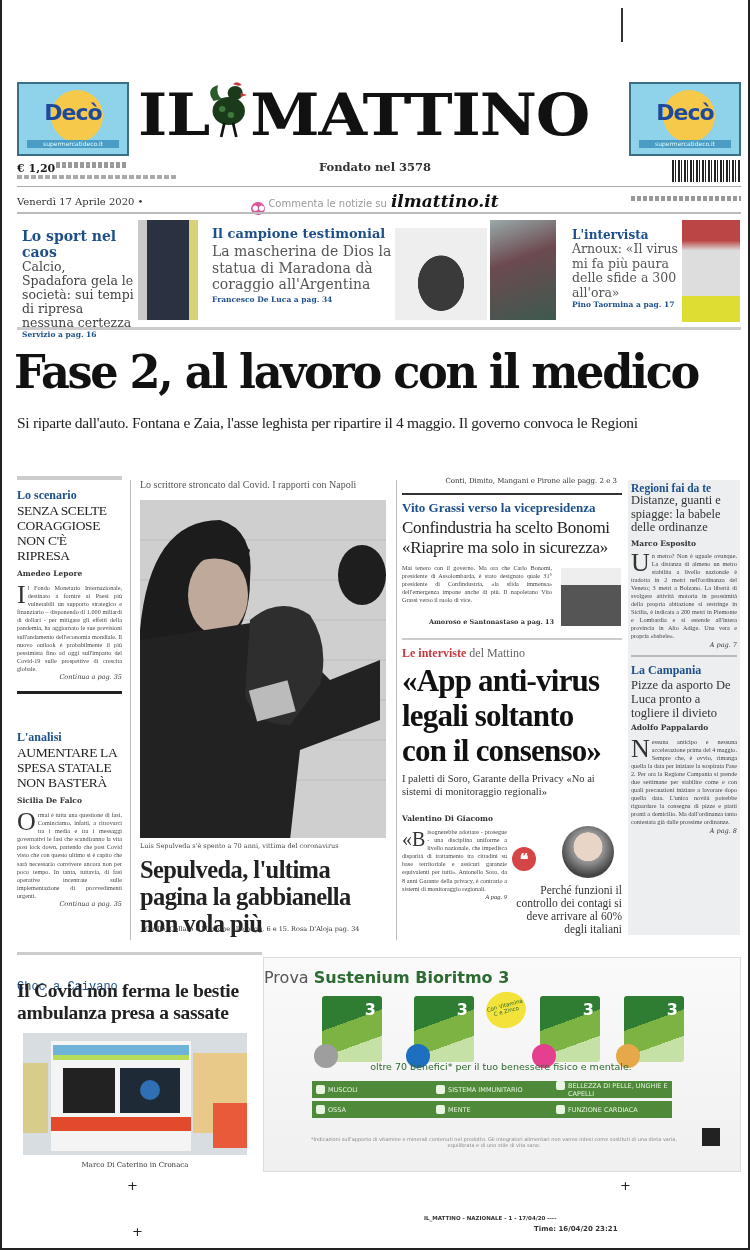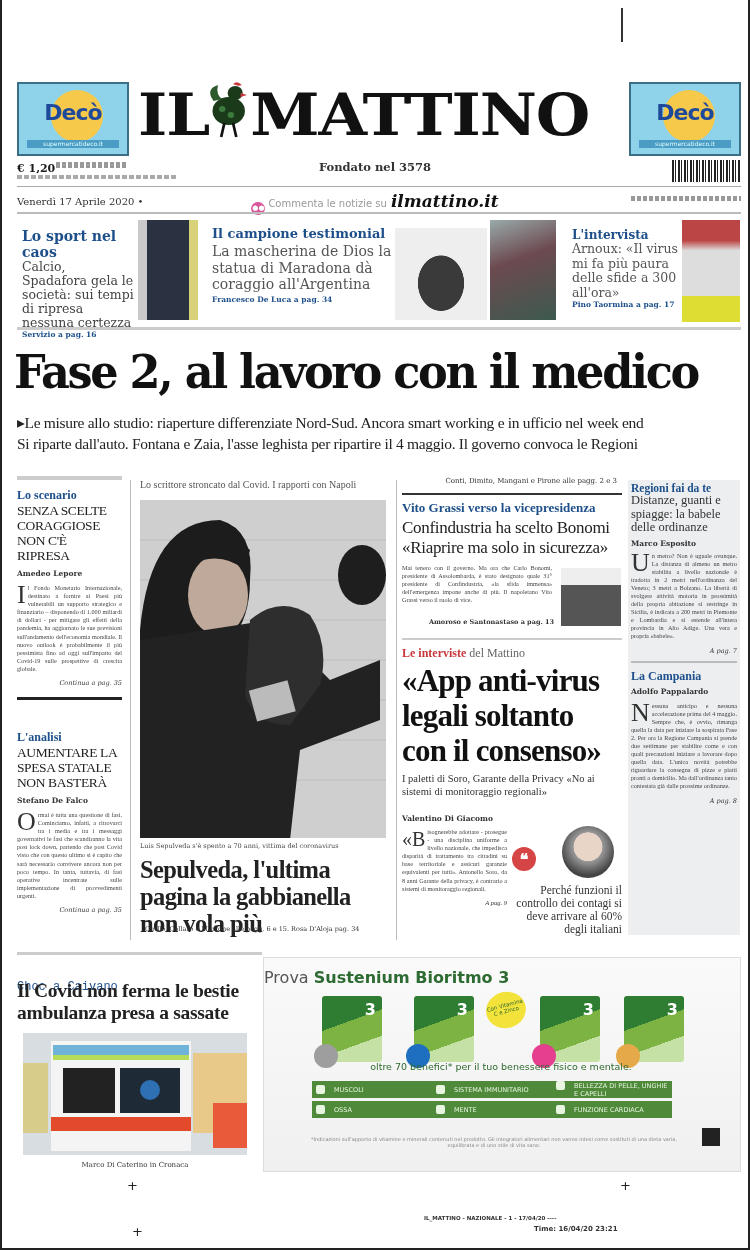--- a/index.html
+++ b/index.html
@@ -35,21 +35,21 @@
 .subhead{left:17px;top:412px;width:730px;font-family:"Liberation Serif",serif;font-size:15.5px;line-height:21px;color:#222;white-space:nowrap;letter-spacing:-0.3px}
 
 .col-l{left:17px;top:484px;width:105px}
 .grayrule{height:4px;background:#ccc}
 .blackrule{height:3px;background:#222}
 .k-blue{font-size:12px;color:#1d4f8a;font-weight:bold;font-family:"Liberation Serif",serif}
 .caps-h{font-family:"Liberation Serif",serif;font-size:13.5px;line-height:15px;color:#222;letter-spacing:-0.4px}
 .auth{font-size:7.5px;font-weight:bold;color:#333;margin:6px 0 6px}
 .body-txt{font-size:6.2px;line-height:8.1px;color:#444;text-align:justify;font-family:"Liberation Serif",serif}
 .dropcap{float:left;font-size:26px;line-height:22px;margin-right:2px;color:#333}
-.cont{font-size:6.5px;text-align:right;color:#333;font-style:italic;margin-top:6px}
+.cont{font-size:6.5px;text-align:right;color:#333;font-style:italic;margin-top:0}
 .vrule{width:1px;background:#bbb}
 
 .c-cap-top{left:140px;top:479px;width:250px;font-size:10px;color:#555;font-family:"Liberation Serif",serif;white-space:nowrap}
 .main-photo{left:140px;top:500px;width:246px;height:338px;background:linear-gradient(90deg,#2b2b2b 0%,#3a3a3a 45%,#bdbdbd 60%,#d6d6d6 100%)}
 .c-caption{left:140px;top:842px;font-size:6.5px;color:#444;white-space:nowrap}
 .c-head{left:140px;top:856px;width:250px;font-family:"Liberation Serif",serif;font-size:24.5px;line-height:27px;color:#222;letter-spacing:-0.6px}
 .c-credits{left:145px;top:925px;font-size:6.5px;color:#333;white-space:nowrap}
 
 .rc{left:402px;width:218px}
 .rc-credits{top:477px;font-size:7px;color:#333;text-align:right;width:215px}
@@ -74,21 +74,21 @@
 .amb{left:23px;top:1033px;width:224px;height:122px;background:#cfe3ee;overflow:hidden}
 .amb-cap{left:0;width:270px;top:1161px;text-align:center;font-size:7px;color:#333}
 .ad{left:263px;top:957px;width:478px;height:215px;background:linear-gradient(180deg,#fafafa,#f0f0f0);border:1px solid #ddd}
 .ad-title{left:0;width:478px;top:10px;text-align:left;font-family:"DejaVu Sans",sans-serif;font-size:16px;color:#555}
 .ad-title b{color:#2d6b32}
 .pack{width:60px;height:66px;background:linear-gradient(160deg,#2e7d32 0 40%,#7cb342 40% 70%,#c5e1a5 70%);border-radius:3px}
 .pack .num{position:absolute;right:6px;top:4px;color:#fff;font-family:"DejaVu Sans",sans-serif;font-weight:bold;font-size:16px}
 .pack .disc{position:absolute;left:-8px;bottom:-6px;width:24px;height:24px;border-radius:50%}
 .ad-tag{left:47px;top:103px;width:380px;text-align:center;font-size:9.5px;color:#2e6b2e;font-family:"DejaVu Sans",sans-serif}
 .ad-bar{left:48px;width:360px;height:17px;background:#4f8a3a;color:#e8f5e0;font-size:6.5px;font-family:"DejaVu Sans",sans-serif;display:flex;align-items:center}
-.ad-bar span{flex:1;padding-left:22px;position:relative}
+.ad-bar span{flex:1;padding-left:16px;position:relative}
 .ad-bar span::before{content:"";position:absolute;left:4px;top:-1px;width:9px;height:9px;background:#e8f5e0;border-radius:2px}
 .ad-fine{left:40px;top:178px;width:380px;text-align:center;font-size:5px;color:#888;font-family:"DejaVu Sans",sans-serif}
 .ad-logo{left:438px;top:170px;width:18px;height:18px;background:#222}
 .plus{font-family:"DejaVu Sans",sans-serif;font-size:13px;color:#222}
 .footer-code{left:424px;top:1215px;font-size:5.5px;color:#333;font-family:"DejaVu Sans",sans-serif;font-weight:bold}
 .footer-time{left:534px;top:1225px;font-size:7px;color:#333;font-family:"DejaVu Sans",sans-serif;font-weight:bold}
 </style>
 </head>
 <body>
 
@@ -153,37 +153,36 @@
   <div class="kicker" style="font-size:12px">L'intervista</div>
   <div class="teaser-h" style="font-size:12.5px;line-height:14.5px;color:#555">Arnoux: «Il virus mi fa più paura delle sfide a 300 all'ora»</div>
   <div class="byline-s">Pino Taormina a pag. 17</div>
 </div>
 <div class="abs photo" style="left:682px;top:220px;width:58px;height:102px;background:linear-gradient(180deg,#b44 0 20%,#ddd 30% 75%,#dd3 75%)"></div>
 
 <div class="abs rule" style="left:17px;top:327px;width:724px;height:3px;background:#ccc"></div>
 
 <h1 class="abs headline">Fase 2, al lavoro con il medico</h1>
 <div class="abs subhead">
-  <div>▸Le misure allo studio: riaperture differenziate Nord-Sud. Ancora smart working e in ufficio nel week end</div>
   <div>Si riparte dall'auto. Fontana e Zaia, l'asse leghista per ripartire il 4 maggio. Il governo convoca le Regioni</div>
 </div>
 
 <div class="abs col-l" style="top:476px">
   <div class="grayrule"></div>
   <div class="k-blue" style="margin-top:8px">Lo scenario</div>
   <div class="caps-h">SENZA SCELTE CORAGGIOSE NON C'È RIPRESA</div>
   <div class="auth">Amedeo Lepore</div>
   <div class="body-txt"><span class="dropcap">I</span><span>l Fondo Monetario Internazionale, destinato a fornire ai Paesi più vulnerabili un supporto strategico e finanziario – disponendo di 1.000 miliardi di dollari - per mitigare gli effetti della pandemia, ha aggiornato le sue previsioni sull'andamento dell'economia mondiale. Il nuovo outlook è probabilmente il più pessimista fino ad oggi sull'impatto del Covid-19 sulle prospettive di crescita globale.</span></div>
   <div class="cont">Continua a pag. 35</div>
   <div class="blackrule" style="margin-top:10px"></div>
 </div>
 <div class="abs col-l" style="top:730px">
   <div class="k-blue">L'analisi</div>
   <div class="caps-h">AUMENTARE LA SPESA STATALE NON BASTERÀ</div>
-  <div class="auth">Stefano De Falco</div>
+  <div class="auth">Sicilia De Falco</div>
   <div class="body-txt"><span class="dropcap">O</span><span>rmai è tutta una questione di fasi. Cominciamo, infatti, a ritrovarci tra i media e tra i messaggi governativi le fasi che scandiranno la vita post lock down, partendo che post Covid visto che con questo ultimo si è capito che sarà necessario convivere ancora non per poco tempo. In tanta, tuttavia, di fasi operative incentrate sulle implementazione di provvedimenti urgenti.</span></div>
   <div class="cont">Continua a pag. 35</div>
 </div>
 <div class="abs vrule" style="left:130px;top:480px;height:460px"></div>
 
 <div class="abs c-cap-top">Lo scrittore stroncato dal Covid. I rapporti con Napoli</div>
 <div class="abs main-photo">
   <svg width="246" height="338" viewBox="0 0 246 338">
     <rect x="0" y="0" width="246" height="338" fill="#cfcfcf"></rect>
     <g stroke="#bdbdbd" stroke-width="1">
@@ -231,20 +230,21 @@
   <div>
     <div class="k-blue" style="font-size:11.5px">Regioni fai da te</div>
     <div style="font-family:'Liberation Serif',serif;font-size:12.5px;line-height:13.5px;color:#333">Distanze, guanti e spiagge: la babele delle ordinanze</div>
     <div class="auth" style="margin:4px 0">Marco Esposito</div>
     <div class="body-txt"><span class="dropcap">U</span><span>n metro? Non è uguale ovunque. La distanza di almeno un metro stabilita a livello nazionale è tradotta in 2 metri nell'ordinanza del Veneto; 3 metri a Bolzano. La libertà di svolgere attività motoria in prossimità della propria abitazione si restringe in Sicilia, è indicata a 200 metri in Piemonte e Lombardia e si estende all'intera provincia in Alto Adige. Una vera e propria «babele».</span></div>
     <div class="cont">A pag. 7</div>
   </div>
   <div class="rule" style="margin:6px 0;background:#bbb;height:2px"></div>
   <div>
     <div class="k-blue" style="font-size:12px">La Campania</div>
+    <div style="font-family:'Liberation Serif',serif;font-size:12.5px;line-height:14px;color:#333">Pizze da asporto De Luca pronto a togliere il divieto</div>
     <div class="auth" style="margin:3px 0 6px">Adolfo Pappalardo</div>
     <div class="body-txt"><span class="dropcap">N</span><span>essuna anticipo e nessuna accelerazione prima del 4 maggio. Sempre che, è ovvio, rimanga quella la data per iniziare la sospirata Fase 2. Per ora la Regione Campania si prende due settimane per stabilire come e con quali precauzioni iniziare a lavorare dopo quella data. L'unica novità potrebbe riguardare la consegna di pizze e piatti pronti a domicilio. Ma dall'ordinanza tanto contestata già dalle prossime ordinanze.</span></div>
     <div class="cont">A pag. 8</div>
   </div>
 </div>
 
 <div class="abs bot-rule"></div>
 <div class="abs bot-k">Choc a Caivano</div>
 <h2 class="abs bot-h">Il Covid non ferma le bestie ambulanza presa a sassate</h2>
 <div class="abs amb">

